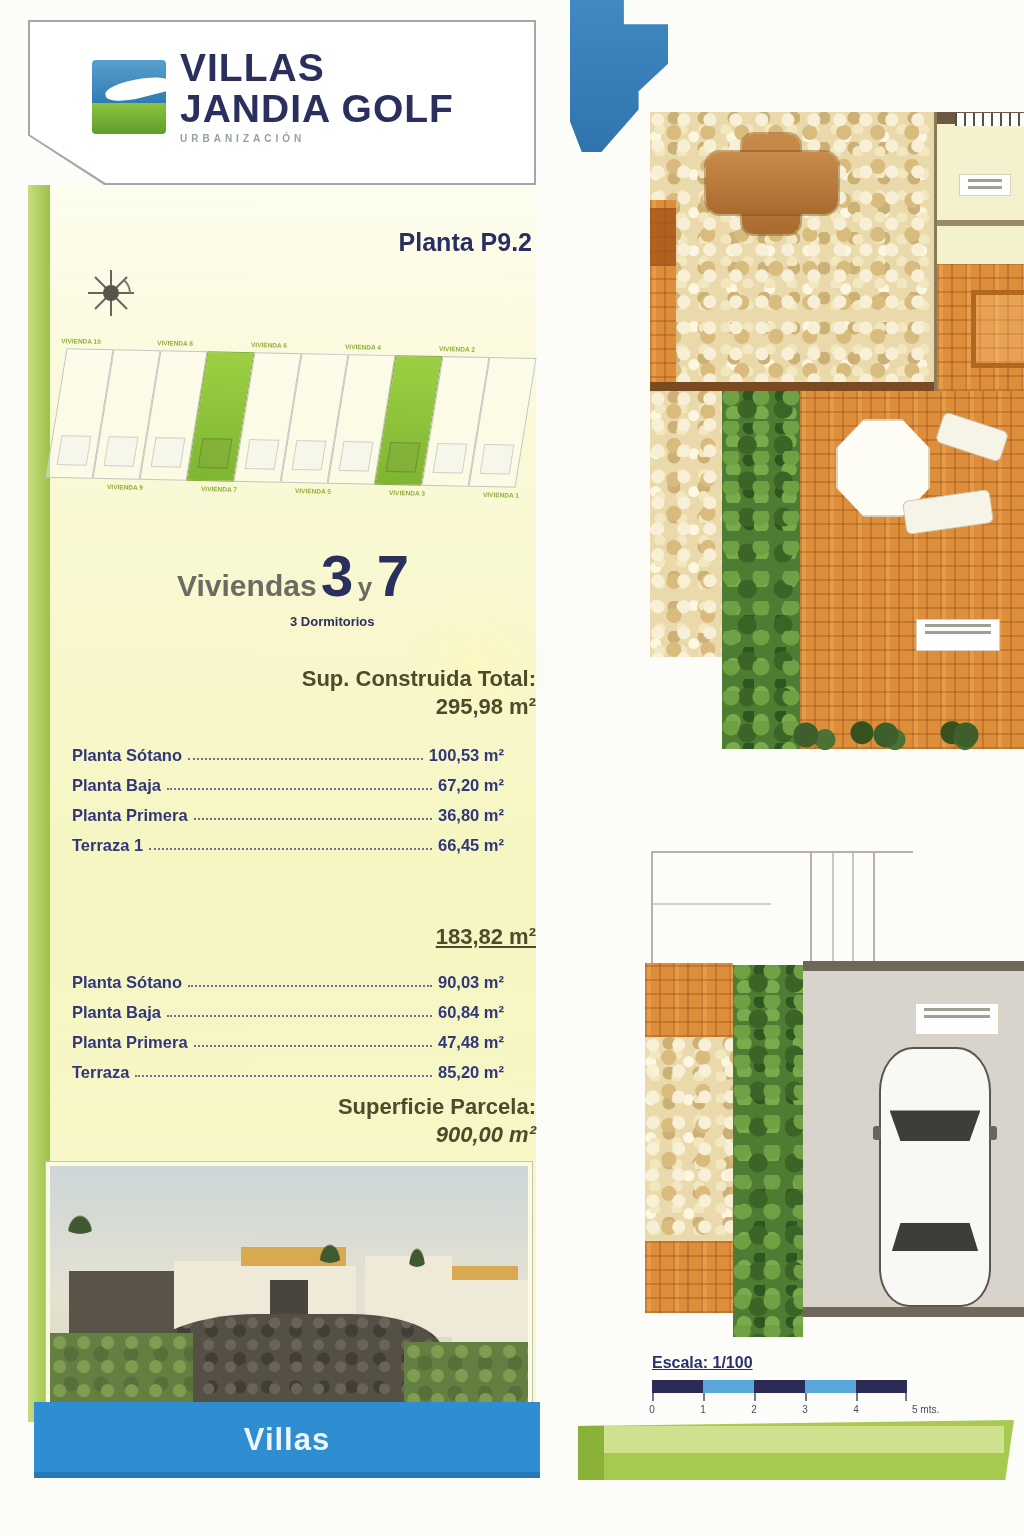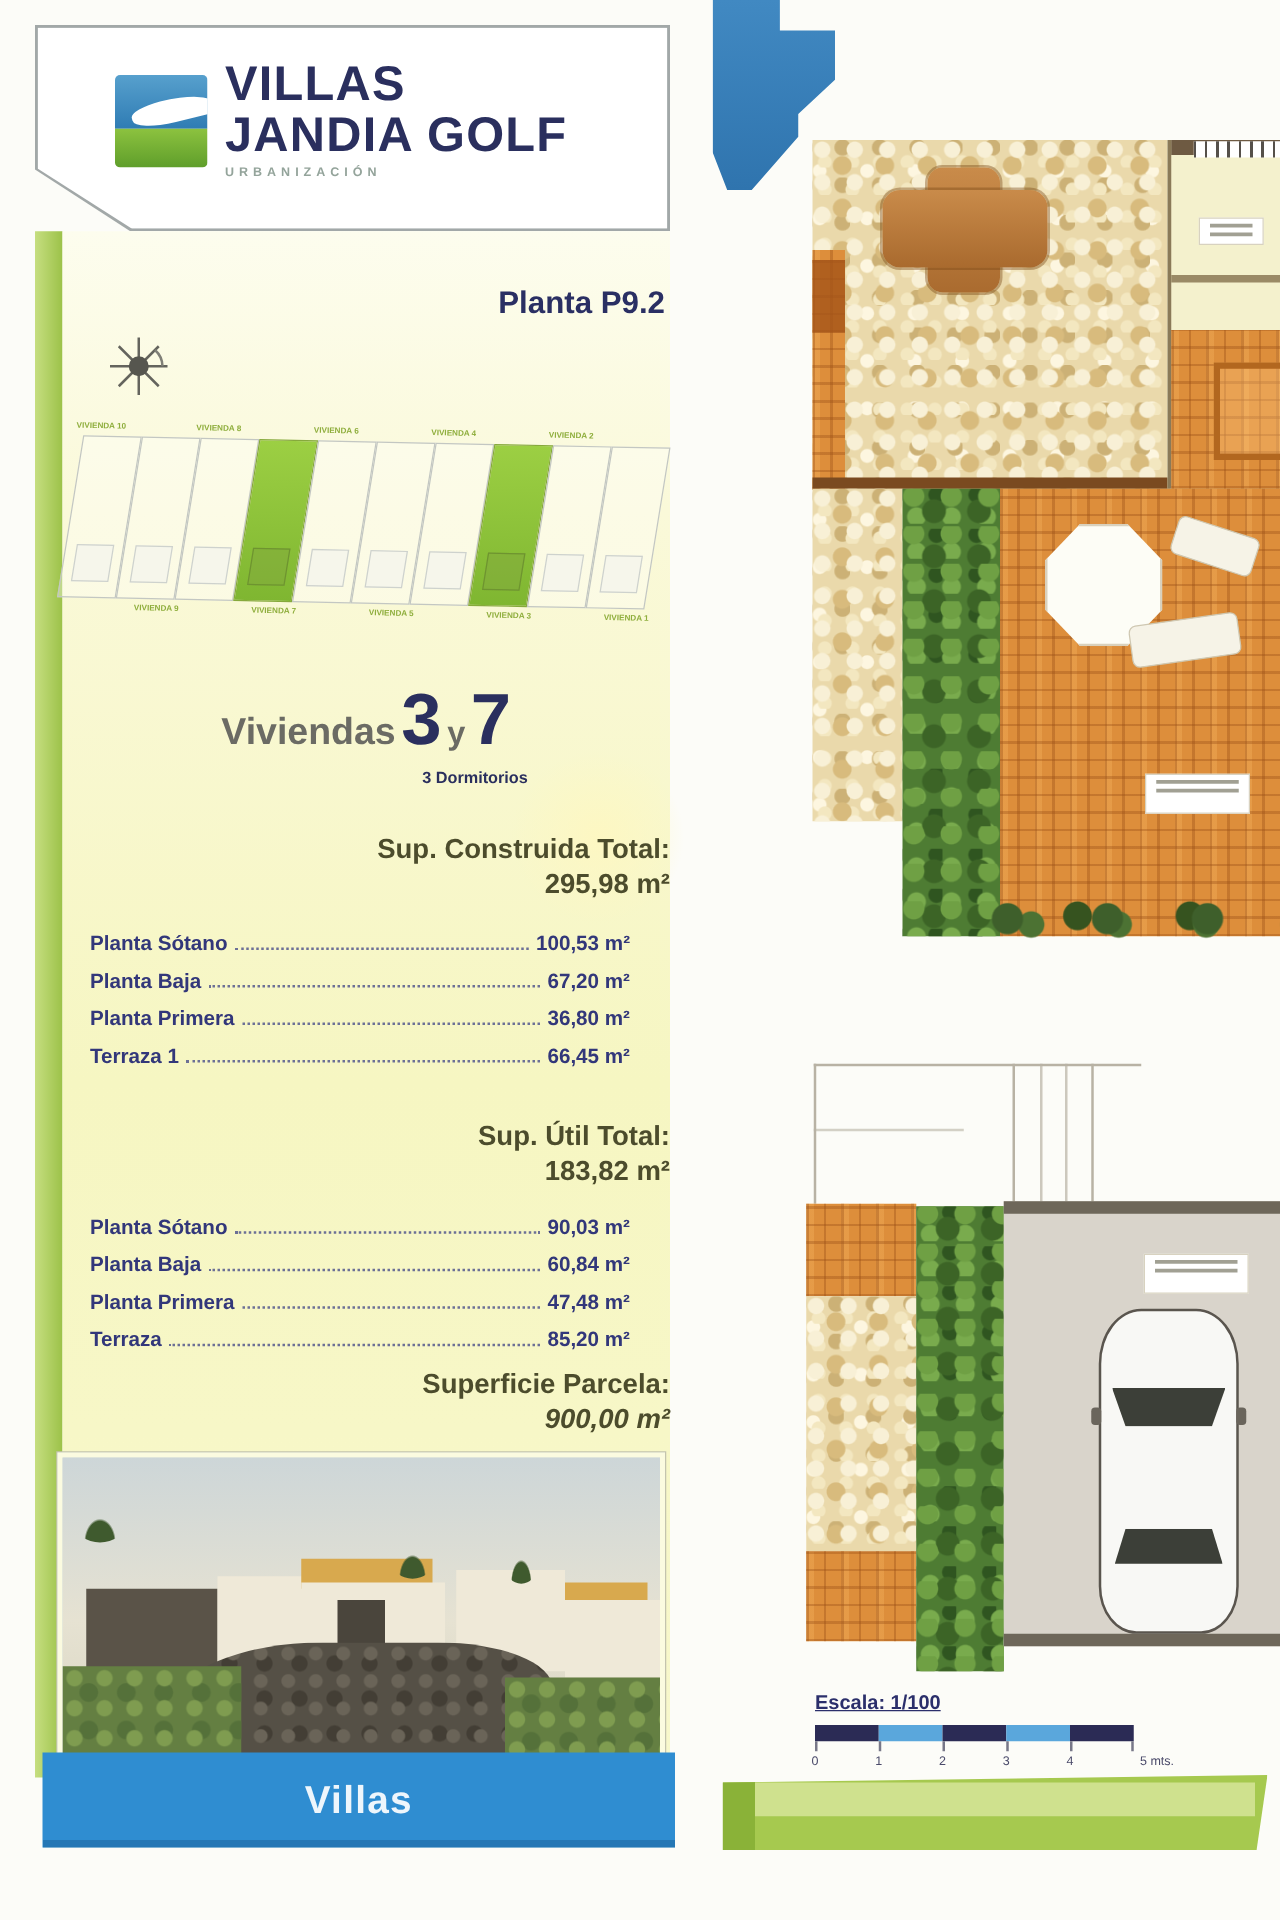--- a/index.html
+++ b/index.html
@@ -59,21 +59,21 @@
   .plot-box::after{content:"";position:absolute;left:18%;bottom:12px;width:62%;height:28px;
     border:1px solid #ced2cd;background:rgba(243,243,238,.7);}
   .plot-col.hl .plot-box{background:linear-gradient(180deg,#9ccf43,#7fb631);border-color:#86a93c;}
   .plot-col.hl .plot-box::after{border-color:#6e9430;background:rgba(130,170,60,.55);}
 
   
   .unit-line{position:absolute;left:50px;top:542px;width:486px;text-align:center;color:#6b6b64;}
   .unit-word{font-size:30px;font-weight:bold;vertical-align:baseline;margin-top:48px;}
   .unit-big{font-size:58px;font-weight:bold;color:#2a2f5e;}
   .unit-conj{font-size:26px;font-weight:bold;}
-  .unit-sub{position:absolute;left:290px;top:614px;width:180px;text-align:center;
+  .unit-sub{position:absolute;left:290px;top:614px;width:180px;text-align:left;
     font-size:13px;font-weight:bold;color:#2a2f5e;}
 
   .sun-deco{position:absolute;left:408px;top:600px;width:140px;height:140px;border-radius:50%;
     background:radial-gradient(circle,#fdf7c2 0%,rgba(253,247,194,0) 70%);}
 
   
   .sec-h{position:absolute;left:50px;width:486px;text-align:right;font-size:22px;
     font-weight:bold;color:#4c4c2c;}
   .rows{position:absolute;left:72px;width:432px;}
   .row{display:flex;align-items:flex-end;height:30px;font-size:16.5px;font-weight:bold;color:#32377a;}
@@ -300,22 +300,21 @@
       <span class="dots"></span>
       <span class="val">36,80 m²</span>
     </div>
     <div class="row">
       <span class="lbl">Terraza 1</span>
       <span class="dots"></span>
       <span class="val">66,45 m²</span>
     </div>
   </div>
 
-  <div class="sec-h" style="top:896px;">Sup. Útil Total:</div>
-  <div class="sec-h" style="top:924px;">183,82 m²</div>
+  <div class="sec-h" style="top:924px;text-decoration:underline;">183,82 m²</div>
   <div class="rows" style="top:962px;">
     <div class="row">
       <span class="lbl">Planta Sótano</span>
       <span class="dots"></span>
       <span class="val">90,03 m²</span>
     </div>
     <div class="row">
       <span class="lbl">Planta Baja</span>
       <span class="dots"></span>
       <span class="val">60,84 m²</span>

